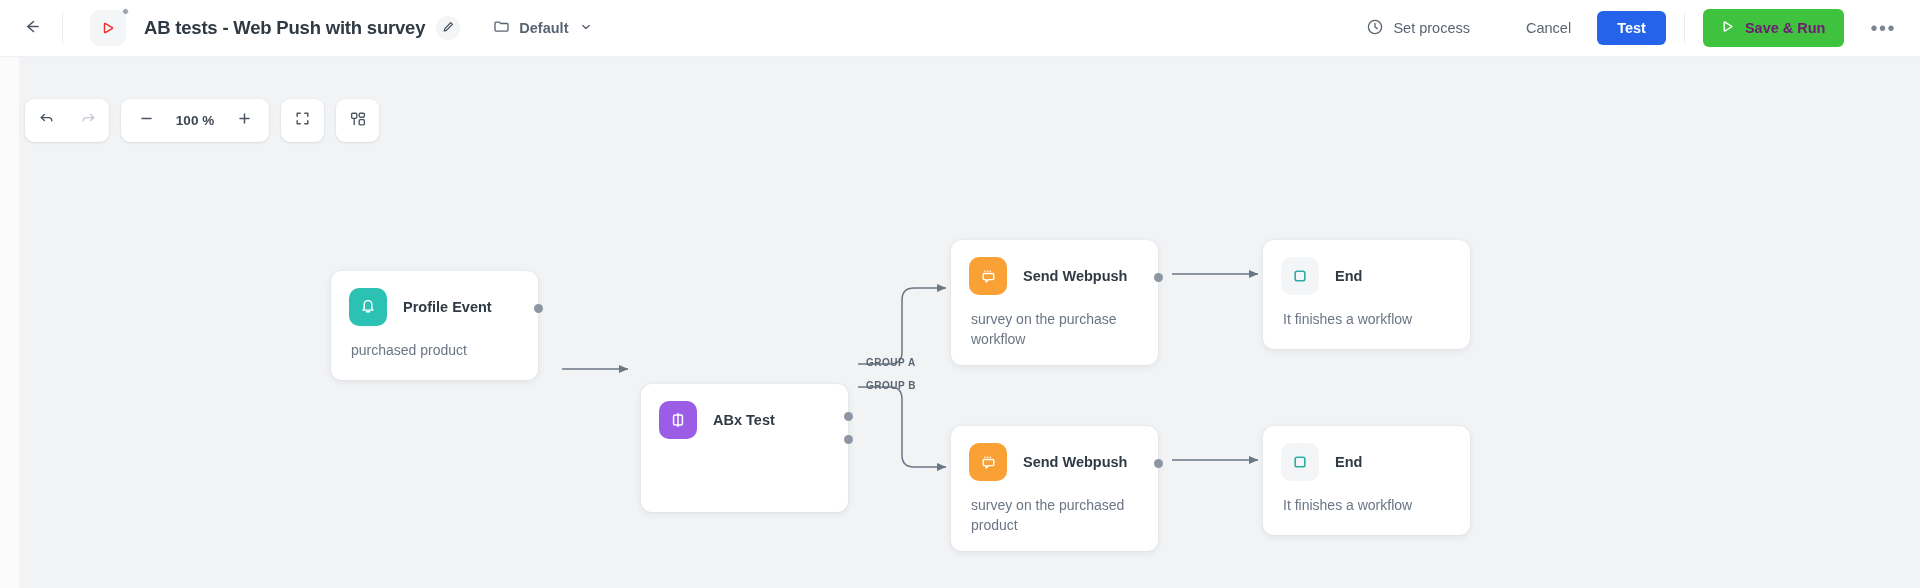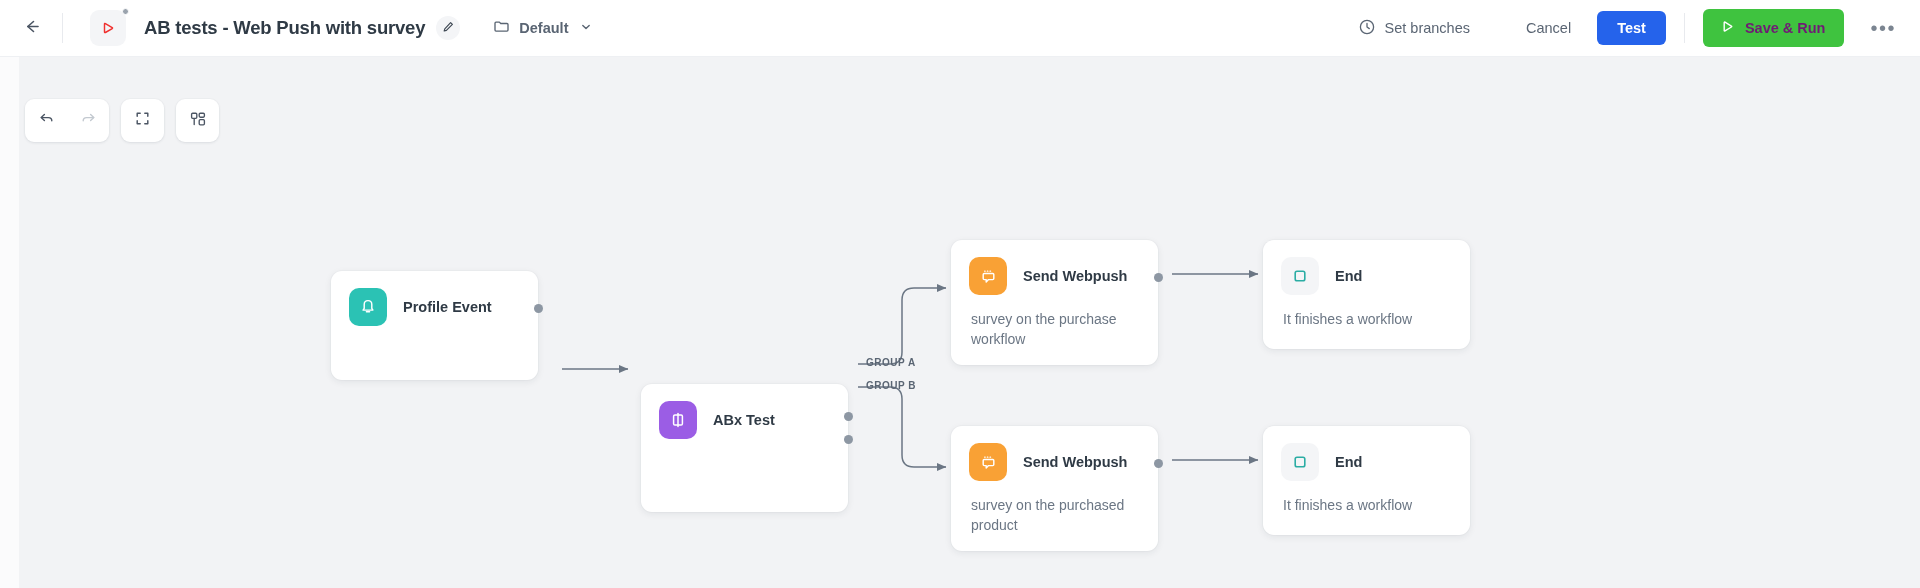--- a/index.html
+++ b/index.html
@@ -191,21 +191,21 @@
     </div>
 
     <div class="hdr-right">
       <div class="capping">
         <span>
           <svg width="18" height="18" viewBox="0 0 18 18" fill="none">
             <circle cx="9" cy="9" r="6.6" stroke="#5a6573" stroke-width="1.3"></circle>
             <path d="M9 5.4 V9 L11.3 10.6" stroke="#5a6573" stroke-width="1.3" stroke-linecap="round" stroke-linejoin="round"></path>
           </svg>
         </span>
-        <span>Set branches</span>
+        <span>Set process</span>
       </div>
 
       <div class="cancel-btn">Cancel</div>
 
       <button class="save-btn">Test</button>
 
       <div class="hdr-vdiv"></div>
 
       <button class="saverun-btn">
         <span>
@@ -238,20 +238,37 @@
         <div class="tb-btn">
           <span>
             <svg width="19" height="19" viewBox="0 0 19 19" fill="none">
               <path d="M11.6 5.6 L14.8 8.6 L11.6 11.6" stroke="#c3c9d0" stroke-width="1.4" stroke-linecap="round" stroke-linejoin="round"></path>
               <path d="M14.6 8.6 H7.5 C5.6 8.6 4.2 10 4.2 11.8" stroke="#c3c9d0" stroke-width="1.4" stroke-linecap="round"></path>
             </svg>
           </span>
         </div>
       </div>
 
+      <div class="tb-group tb-zoom">
+        <div class="tb-btn">
+          <span>
+            <svg width="17" height="17" viewBox="0 0 17 17" fill="none">
+              <path d="M4 8.5 H13" stroke="#4b5563" stroke-width="1.5" stroke-linecap="round"></path>
+            </svg>
+          </span>
+        </div>
+        <div class="tb-zoomval">100 %</div>
+        <div class="tb-btn">
+          <span>
+            <svg width="17" height="17" viewBox="0 0 17 17" fill="none">
+              <path d="M4 8.5 H13 M8.5 4 V13" stroke="#4b5563" stroke-width="1.5" stroke-linecap="round"></path>
+            </svg>
+          </span>
+        </div>
+      </div>
 
       <div class="tb-group">
         <div class="tb-btn tb-single">
           <span>
             <svg width="17" height="17" viewBox="0 0 17 17" fill="none">
               <path d="M3.2 6.2 V3.2 H6.2 M10.8 3.2 H13.8 V6.2 M13.8 10.8 V13.8 H10.8 M6.2 13.8 H3.2 V10.8" stroke="#4b5563" stroke-width="1.45" stroke-linecap="round" stroke-linejoin="round"></path>
             </svg>
           </span>
         </div>
       </div>
@@ -292,20 +309,21 @@
       <div class="node-head">
         <div class="node-ic ic-teal">
           <svg width="20" height="20" viewBox="0 0 20 20" fill="none">
             <path d="M10 3.6 C7.6 3.6 6.2 5.2 6.2 7.4 V11.3 L5.1 13.1 H14.9 L13.8 11.3 V7.4
                      C13.8 5.2 12.4 3.6 10 3.6 Z" stroke="#fff" stroke-width="1.45" stroke-linejoin="round"></path>
             <path d="M8.4 14.8 H11.6" stroke="#fff" stroke-width="1.45" stroke-linecap="round"></path>
           </svg>
         </div>
         <div class="node-title">Profile Event</div>
       </div>
+      <div class="node-desc">purchased product</div>
       <div class="port" style="right:-4.5px; top:33px;"></div>
     </div>
 
     <div class="node" style="left:641px; top:327px; width:207px; height:128px;">
       <div class="node-head">
         <div class="node-ic ic-purple">
           <svg width="20" height="20" viewBox="0 0 20 20" fill="none">
             <rect x="5.6" y="5" width="8.8" height="10" rx="1.3" stroke="#fff" stroke-width="1.5"></rect>
             <path d="M10 3.4 V16.6" stroke="#fff" stroke-width="1.5" stroke-linecap="round"></path>
           </svg>

